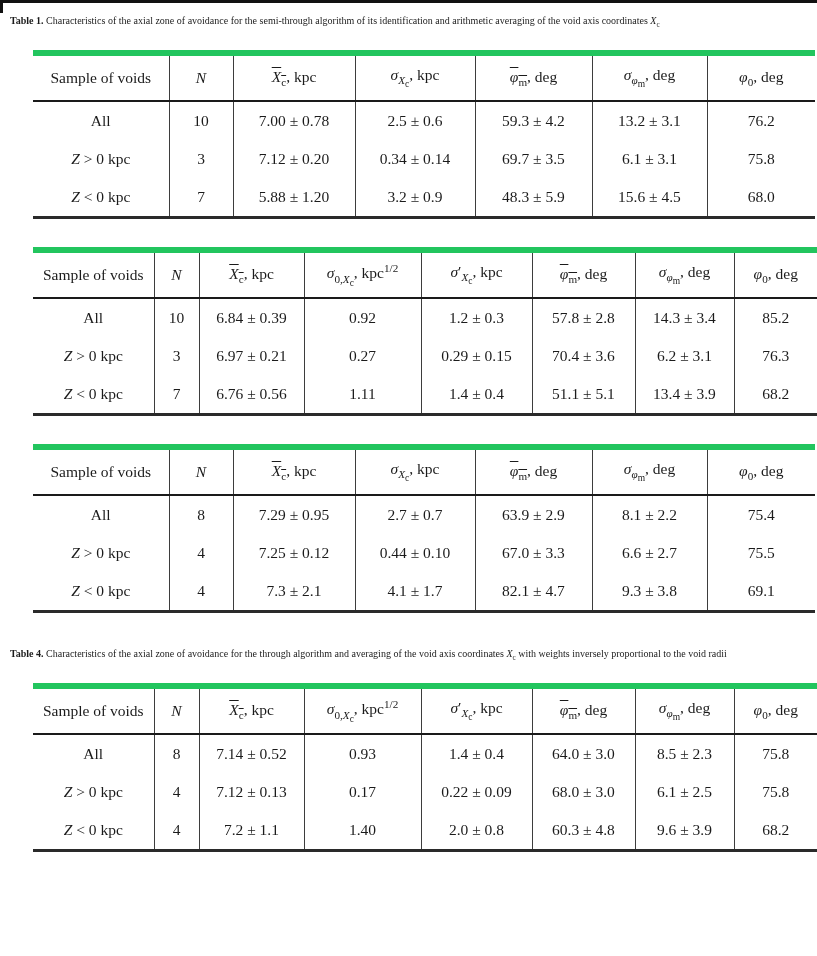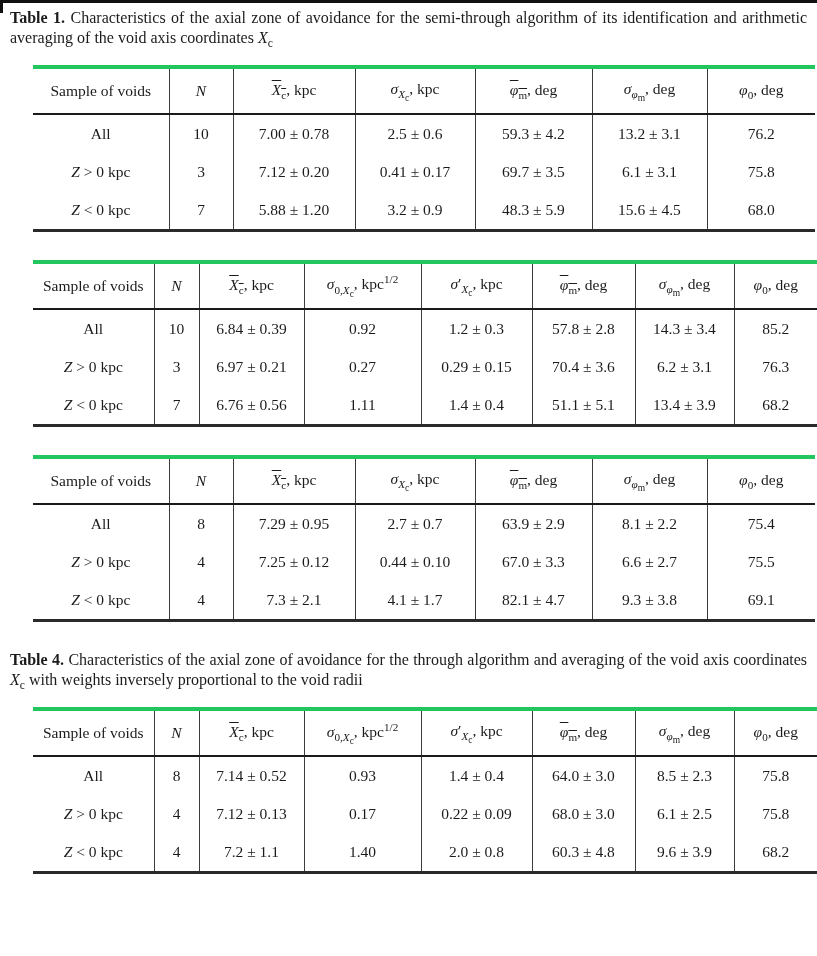--- a/index.html
+++ b/index.html
@@ -18,32 +18,32 @@
     background: #111111;
   }
   .corner-tick {
     position: absolute; top: 0; left: 0; width: 3px; height: 13px;
     background: #111111;
   }
   .content { padding: 8px 10px 0 10px; }
   .section { margin-top: 0; }
   .section + .section { margin-top: 28px; }
   .caption {
-    font-size: 16px;
-    line-height: 20px;
+    font-size: 10px;
+    line-height: 25px;
     text-align: justify;
     margin: 0 0 12px 0;
     width: 797px;
   }
   .caption b { font-weight: bold; }
   table.t {
     border-collapse: collapse;
     table-layout: fixed;
     margin-left: 23px;
-    border-top: 4px solid #22c55e;
+    border-top: 6px solid #22c55e;
     border-bottom: 3px solid #2a2a2a;
   }
   table.t thead th {
     height: 44px;
     font-weight: normal;
     border-bottom: 2px solid #1a1a1a;
   }
   table.t tbody td { height: 38px; }
   table.t th, table.t td {
     text-align: center;
@@ -103,21 +103,21 @@
             <td>7.00 ± 0.78</td>
             <td>2.5 ± 0.6</td>
             <td>59.3 ± 4.2</td>
             <td>13.2 ± 3.1</td>
             <td>76.2</td>
           </tr>
           <tr>
             <td><i>Z</i> &gt; 0 kpc</td>
             <td>3</td>
             <td>7.12 ± 0.20</td>
-            <td>0.41 ± 0.17</td>
+            <td>0.34 ± 0.14</td>
             <td>69.7 ± 3.5</td>
             <td>6.1 ± 3.1</td>
             <td>75.8</td>
           </tr>
           <tr>
             <td><i>Z</i> &lt; 0 kpc</td>
             <td>7</td>
             <td>5.88 ± 1.20</td>
             <td>3.2 ± 0.9</td>
             <td>48.3 ± 5.9</td>

